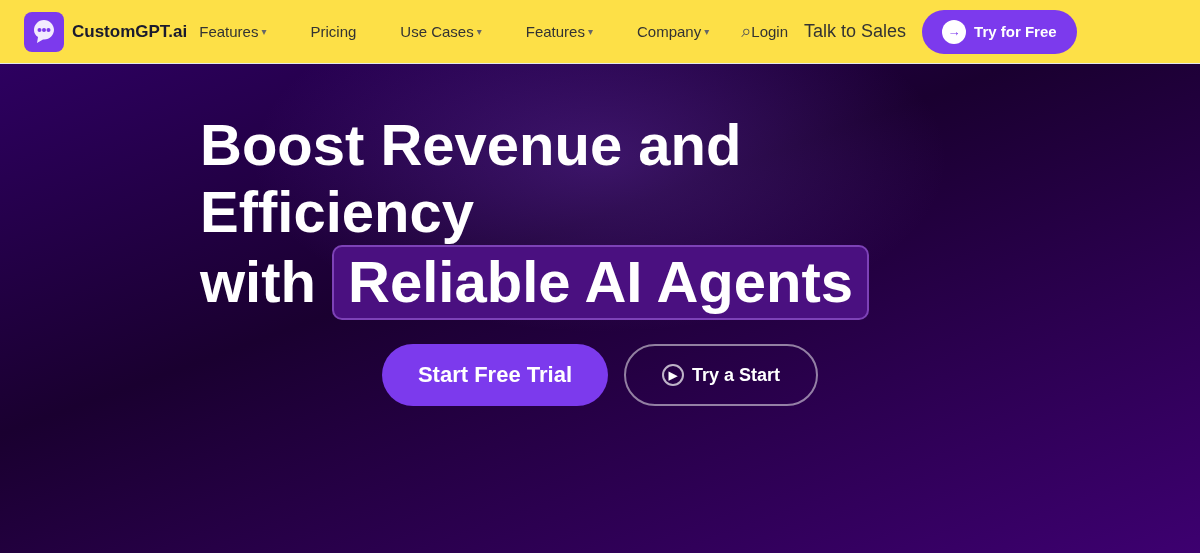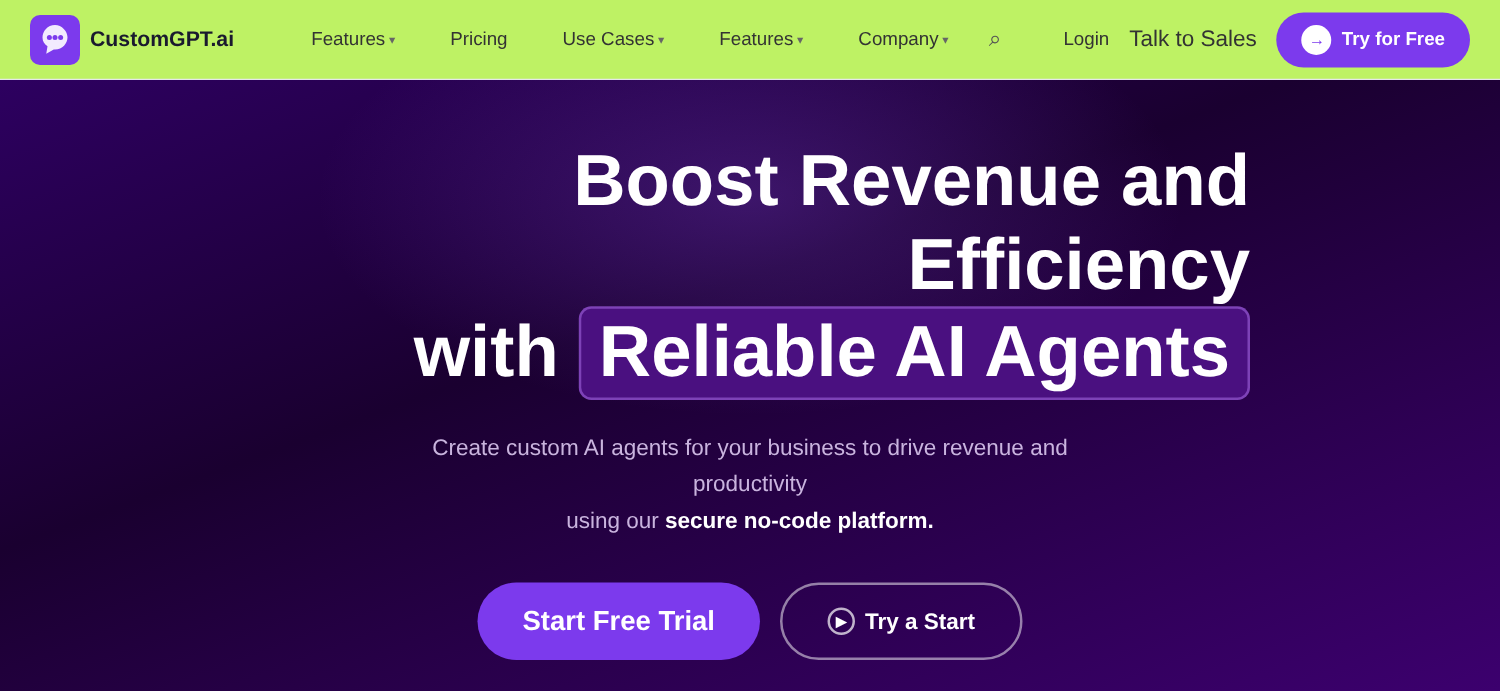--- a/index.html
+++ b/index.html
@@ -8,22 +8,21 @@
       background: #1a0030;
       width: 1200px;
       height: 553px;
       overflow: hidden;
     }
 
     
     .navbar {
       display: flex;
       align-items: center;
-      justify-content: space-between;
-      background: #bef264;
+      background: #fde047;
       padding: 0 24px;
       height: 64px;
       border-bottom: 1px solid #e5e7eb;
       position: relative;
       z-index: 10;
     }
 
     .logo-area {
       display: flex;
       align-items: center;
@@ -130,21 +129,21 @@
       top: -80px;
       left: 50%;
       transform: translateX(-50%);
       width: 700px;
       height: 350px;
       background: radial-gradient(ellipse, rgba(120, 60, 200, 0.35) 0%, transparent 70%);
       pointer-events: none;
     }
 
     .hero-title {
-      text-align: right;
+      text-align: left;
       color: white;
       font-size: 58px;
       font-weight: 800;
       line-height: 1.15;
       max-width: 800px;
       margin-bottom: 24px;
       position: relative;
       z-index: 2;
     }
 
@@ -270,24 +269,20 @@
     </button>
   </div>
 </nav>
 
 <section class="hero">
   <h1 class="hero-title">
     <span>Boost Revenue and Efficiency</span><br>
     <span>with </span><span class="highlight">Reliable AI Agents</span>
   </h1>
 
-  <p class="hero-subtitle">
-    <span>Create custom AI agents for your business to drive revenue and productivity</span><br>
-    <span>using our </span><strong>secure no-code platform.</strong>
-  </p>
 
   <div class="hero-buttons">
     <button class="btn-start-trial">Start Free Trial</button>
     <button class="btn-try-demo">
       <span class="play-circle">▶</span>
       <span>Try a Start</span>
     </button>
   </div>
 
 </section>

